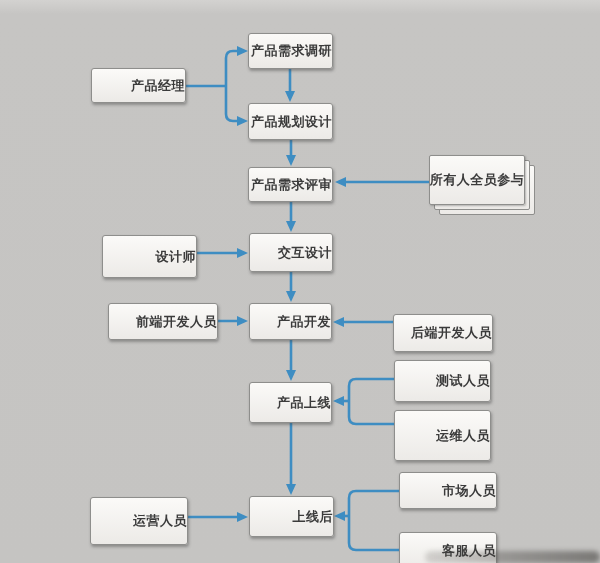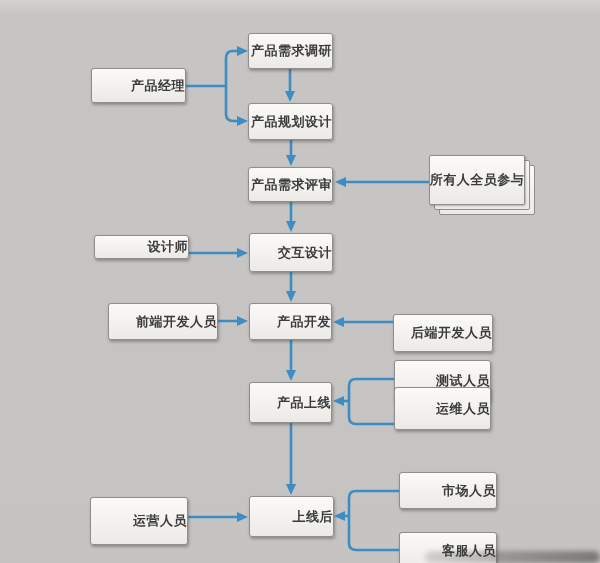--- a/index.html
+++ b/index.html
@@ -89,21 +89,21 @@
   </div>
 
   <div class="node stack" style="left:429px;top:155px;width:96px;height:50px">
     <i class="sheet s3"></i>
     <i class="sheet s2"></i>
     <span class="face">
       <span class="lbl">所有人全员参与</span>
     </span>
   </div>
 
-  <div class="node" style="left:94px;top:235px;width:95px;height:24px">
+  <div class="node" style="left:102px;top:235px;width:95px;height:43px">
     <span class="lbl">设计师</span>
   </div>
 
   <div class="node" style="left:249px;top:233px;width:84px;height:39px">
     <span class="lbl">交互设计</span>
   </div>
 
   <div class="node" style="left:108px;top:303px;width:110px;height:37px">
     <span class="lbl">前端开发人员</span>
   </div>
@@ -117,21 +117,21 @@
   </div>
 
   <div class="node" style="left:249px;top:382px;width:83px;height:41px">
     <span class="lbl">产品上线</span>
   </div>
 
   <div class="node" style="left:394px;top:360px;width:97px;height:42px">
     <span class="lbl">测试人员</span>
   </div>
 
-  <div class="node" style="left:394px;top:387px;width:97px;height:43px">
+  <div class="node" style="left:394px;top:410px;width:97px;height:51px">
     <span class="lbl">运维人员</span>
   </div>
 
   <div class="node" style="left:90px;top:497px;width:98px;height:48px">
     <span class="lbl">运营人员</span>
   </div>
 
   <div class="node" style="left:249px;top:496px;width:85px;height:41px">
     <span class="lbl">上线后</span>
   </div>

